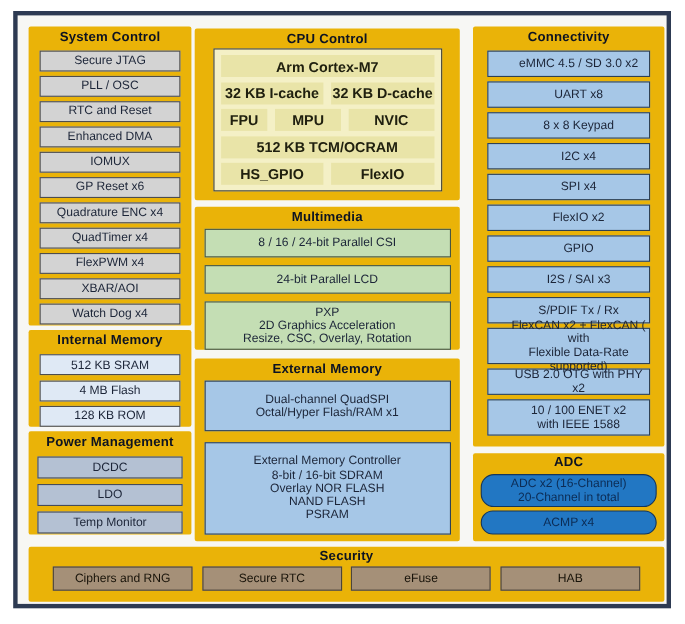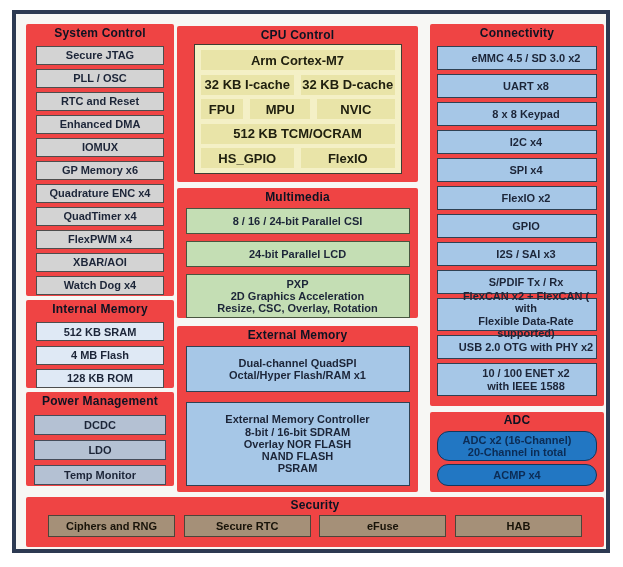--- a/index.html
+++ b/index.html
@@ -1,25 +1,25 @@
 <!DOCTYPE html>
 <html><head>
 <meta charset="utf-8">
 <style>
   html,body { margin:0; padding:0; background:#ffffff; font-family:"Liberation Sans", sans-serif; }
   .canvas { position:relative; width:623px; height:567px; background:#ffffff; overflow:hidden; }
   .frame { position:absolute; left:12px; top:10px; width:590px; height:535px;
            border:4px solid #2d3a52; background:#f7f7f4; }
 
-  .panel { position:absolute; background:#ef4444; border-radius:2px; }
+  .panel { position:absolute; background:#eab308; border-radius:2px; }
   .panel-title { font-size:12px; font-weight:bold; color:#0d1322; text-align:center;
                  line-height:18px; letter-spacing:.2px; }
 
   .box { box-sizing:border-box; border:1.5px solid #4d4d4d; background:#d3d3d3; color:#1c2538;
-         font-weight:bold; font-size:11px; display:flex; flex-direction:column; justify-content:center;
+         font-weight:normal; font-size:11px; display:flex; flex-direction:column; justify-content:center;
          align-items:center; text-align:center; line-height:1.12; }
 
   
   .stack { display:flex; flex-direction:column; align-items:center; }
   .sc-box  { width:128px; height:19px; margin-top:4px; }
   .im-box  { width:128px; height:19px; margin-top:4px; background:#dfe9f5; }
   .pm-box  { width:132px; height:20px; margin-top:5px; background:#b4c1d3; border-color:#454c59;text-align:right; }
 
   
   .ycontainer { box-sizing:border-box; margin:0 auto; width:208px; height:130px;
@@ -37,21 +37,21 @@
   .mm-1 { height:26px; margin-top:2px; }
   .mm-2 { height:26px; margin-top:7px; }
   .mm-3 { height:44px; margin-top:7px; }
 
   
   .em-box { width:224px; margin:0 auto; background:#a6c7e7; border-color:#2f4153; }
   .em-1 { height:46px; margin-top:2px; }
   .em-2 { height:84px; margin-top:10px; }
 
   
-  .cn-box { width:160px; margin:4px auto 0; background:#a6c7e7; border-color:#2f4153;padding-left:18px; }
+  .cn-box { width:148px; margin:4px auto 0; background:#a6c7e7; border-color:#2f4153;padding-left:18px; }
   .cn-s { height:24px; }
   .cn-d { height:33px; }
 
   
   .adc-box { width:160px; margin:3px auto 0; background:#2277c3; border-color:#14365c; color:#0c2c55;border-radius:12px; }
   .adc-1 { height:30px; }
   .adc-2 { height:22px; }
 
   
   .sec-row { display:flex; justify-content:space-between; padding:0 22px; margin-top:1px; }
@@ -63,21 +63,21 @@
 <div class="canvas">
   <div class="frame"></div>
 
   <div class="panel stack" style="left:26px; top:24px; width:148px; height:272px;">
     <div class="panel-title">System Control</div>
     <div class="box sc-box">Secure JTAG</div>
     <div class="box sc-box">PLL / OSC</div>
     <div class="box sc-box">RTC and Reset</div>
     <div class="box sc-box">Enhanced DMA</div>
     <div class="box sc-box">IOMUX</div>
-    <div class="box sc-box">GP Memory x6</div>
+    <div class="box sc-box">GP Reset x6</div>
     <div class="box sc-box">Quadrature ENC x4</div>
     <div class="box sc-box">QuadTimer x4</div>
     <div class="box sc-box">FlexPWM x4</div>
     <div class="box sc-box">XBAR/AOI</div>
     <div class="box sc-box">Watch Dog x4</div>
   </div>
 
   <div class="panel stack" style="left:26px; top:300px; width:148px; height:88px;justify-content:space-between;">
     <div class="panel-title">Internal Memory</div>
     <div class="box im-box">512 KB SRAM</div>

